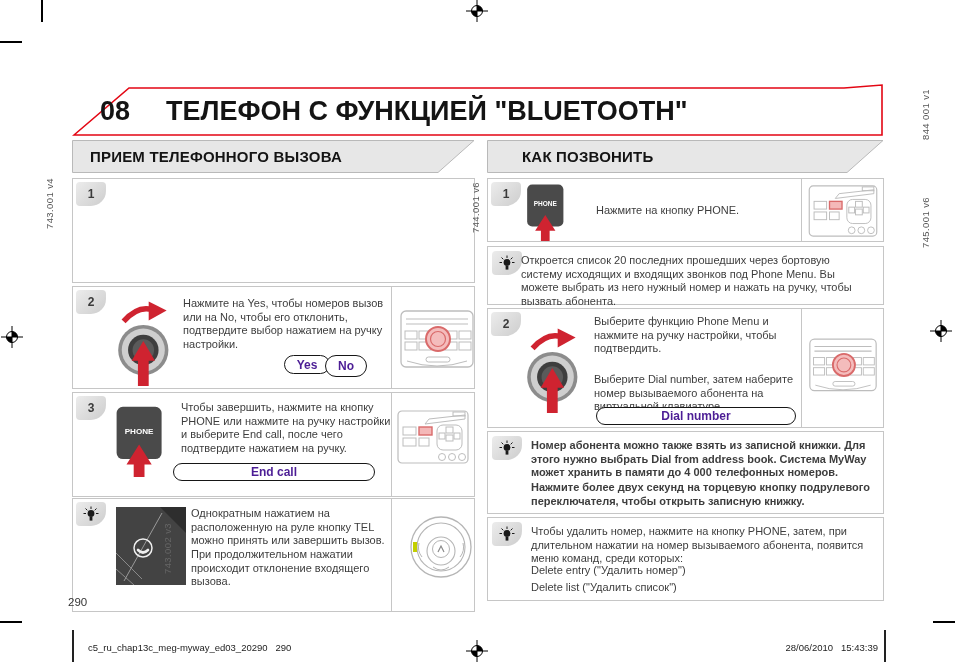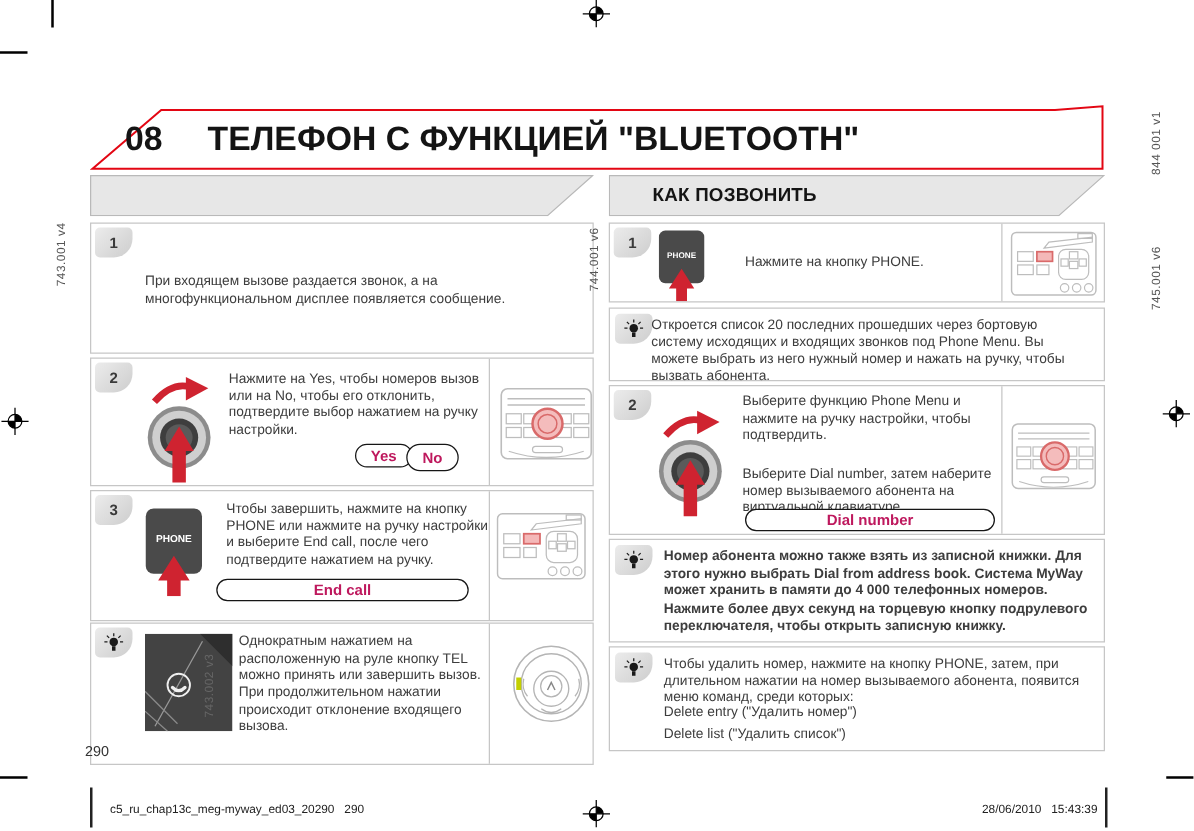--- a/index.html
+++ b/index.html
@@ -14,21 +14,21 @@
   .num-badge {
     position:absolute; top:3px; left:3px; width:30px; height:24px;
     background:linear-gradient(135deg,#ececec,#cdcdcd);
     border-radius:4px 4px 15px 4px;
     display:flex; align-items:center; justify-content:center;
     font-weight:bold; font-size:12px; color:#3a3a3a;
   }
   .txt { position:absolute; font-size:11px; line-height:1.24; color:#3d3d3d; }
   .pill {
     position:absolute; border:1.8px solid #161616; border-radius:999px; background:#fff;
-    font-weight:bold; font-size:12px; color:#be185d; box-sizing:border-box;
+    font-weight:bold; font-size:12px; color:#4c1d95; box-sizing:border-box;
     display:flex; align-items:center; justify-content:center;
   }
   .vref {
     position:absolute; font-size:9.5px; color:#555;
     writing-mode:vertical-rl; transform:rotate(180deg);
     display:flex; align-items:center; justify-content:center; letter-spacing:0.4px;
   }
   .section-head-text {
     position:absolute; font-weight:bold; font-size:15px; color:#141414; letter-spacing:0.2px;
   }
@@ -94,31 +94,31 @@
   <div class="header-title-row" style="font-size:27px;">
     <span>08</span>
     <span>ТЕЛЕФОН С ФУНКЦИЕЙ "BLUETOOTH"</span>
   </div>
 
   <div class="abs" style="left:72px; top:140px;">
     <svg width="403" height="33" viewBox="0 0 403 33">
       <polygon points="0.5,0.5 402,0.5 366,32.5 0.5,32.5" fill="#e7e7e7" stroke="#b9b9b9" stroke-width="1"></polygon>
     </svg>
   </div>
+  <div class="section-head-text" style="left:90px; top:148px;">ПРИЕМ ТЕЛЕФОННОГО ВЫЗОВА</div>
 
   <div class="abs" style="left:487px; top:140px;">
     <svg width="397" height="33" viewBox="0 0 397 33">
       <polygon points="0.5,0.5 396,0.5 360,32.5 0.5,32.5" fill="#e7e7e7" stroke="#b9b9b9" stroke-width="1"></polygon>
     </svg>
   </div>
   <div class="section-head-text" style="left:522px; top:148px;">КАК ПОЗВОНИТЬ</div>
 
   <div class="bordered-box" style="left:72px; top:178px; width:403px; height:105px;">
     <div class="num-badge">1</div>
-    <div class="txt" style="left:43px; top:40px; width:300px;">При входящем вызове раздается звонок, а на многофункциональном дисплее появляется сообщение.</div>
   </div>
 
   <div class="bordered-box" style="left:72px; top:286px; width:403px; height:103px;">
     <div class="divider" style="left:318px;"></div>
     <div class="num-badge">2</div>
     <div class="abs" style="left:38px; top:10px;">
       <svg width="70" height="90" viewBox="0 0 78 98">
         <path d="M14,26 Q30,8 46,13" stroke="#cf2330" stroke-width="6" fill="none"></path>
         <polygon points="42,4 62,14 42,25" fill="#cf2330"></polygon>
         <circle cx="36" cy="58" r="28" fill="#8c8c8c"></circle>

